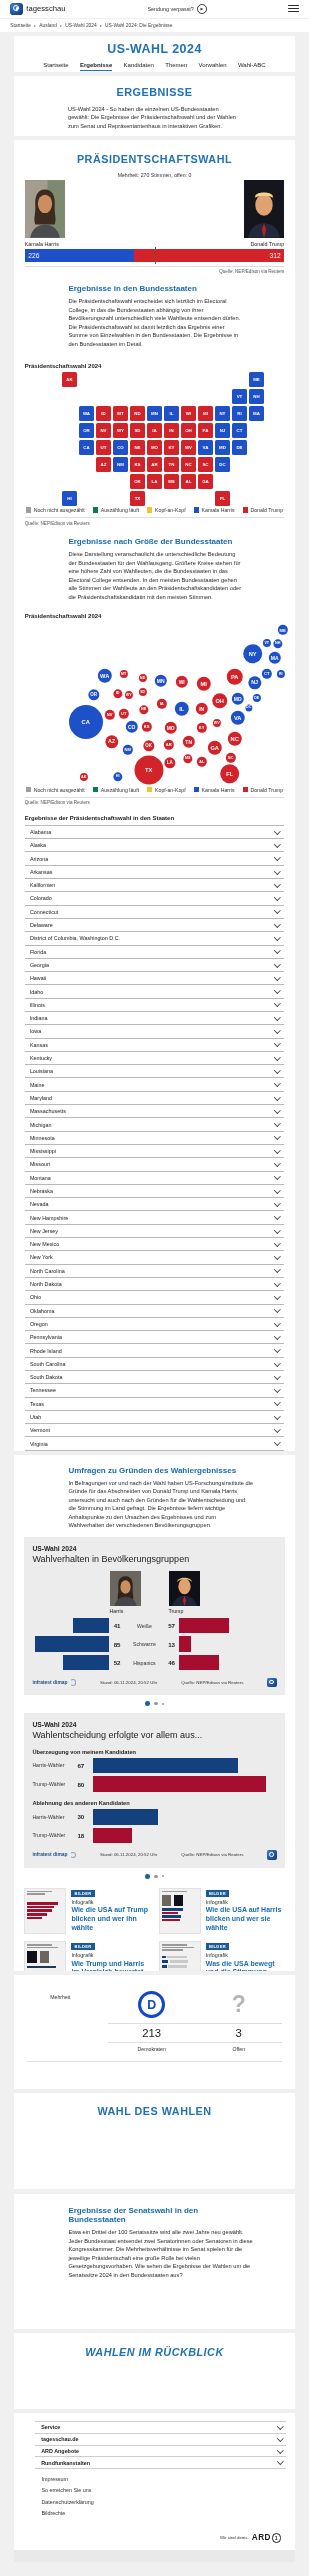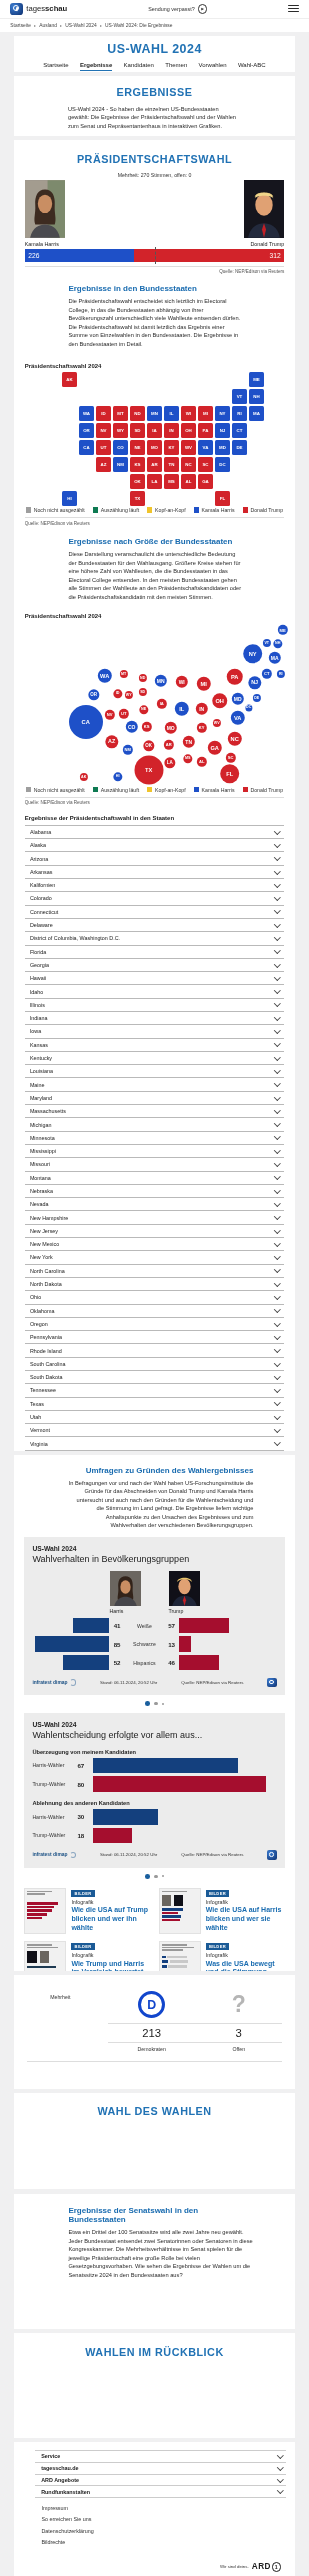--- a/index.html
+++ b/index.html
@@ -3,21 +3,21 @@
 <meta charset="utf-8">
 <style>
   html,body{margin:0;padding:0;}
   body{width:309px;height:2586px;background:#f0f0f1;font-family:"Liberation Sans",sans-serif;color:#222;overflow:hidden;position:relative;}
   .topbar{height:18.5px;background:#fff;display:flex;align-items:center;padding:0 10.3px;box-sizing:border-box;border-bottom:0.5px solid #eee;}
   .brand{display:flex;align-items:center;gap:3.6px;}
   .ts-logo{width:12.4px;height:12.4px;border-radius:3.1px;background:radial-gradient(circle at 30% 30%,#3d7fd4,#0d2f6e);position:relative;flex:0 0 auto;}
   .ts-logo::after{content:"";position:absolute;left:2.6px;top:2.6px;width:6.2px;height:6.2px;border:1px solid #fff;border-radius:50%;box-sizing:border-box;}
   .ts-logo::before{content:"";position:absolute;left:5.7px;top:4.1px;width:1.5px;height:3.6px;background:#fff;z-index:2;transform:rotate(18deg);}
   .brand-name{font-size:7.7px;color:#1d1d1d;}
-  .brand-name b{font-weight:bold;}
+  .brand-name b{font-weight:normal;}
   .topbar-mid{flex:1;display:flex;justify-content:center;align-items:center;gap:3.1px;font-size:5.4px;color:#333;}
   .play-ic{width:7.7px;height:7.7px;border:0.7px solid #333;border-radius:50%;display:inline-flex;align-items:center;justify-content:center;font-size:3.6px;color:#333;}
   .burger{width:10.3px;height:7.2px;display:flex;flex-direction:column;justify-content:space-between;cursor:pointer;}
   .burger span{height:1.2px;background:#2b2b2b;border-radius:0.5px;}
   .crumbs{height:13.4px;background:#fff;display:flex;align-items:center;gap:3.1px;padding:0 10.3px;font-size:4.9px;color:#444;box-sizing:border-box;}
   .crumbs .sep{color:#888;font-size:4.1px;}
   .crumbs span[data-name="breadcrumb-item"]{cursor:pointer;}
   .card{background:#fff;margin:4.1px 14.4px 0;box-sizing:border-box;position:relative;overflow:hidden;}
   .card:first-of-type{margin-top:3.1px;}
   .sec-title{color:#2172b4;text-align:center;font-size:12.4px;letter-spacing:0.5px;font-weight:bold;}
@@ -521,21 +521,21 @@
       </div>
       <div class="acc-row" data-name="state-accordion-row">
         <span data-name="state-name">Virginia</span>
         <span class="chev" data-name="chevron-down-icon"></span>
       </div>
       <div class="acc-row" data-name="state-accordion-row"></div>
     </div>
 </div>
 
 <div class="card" style="height:516px;padding-top:10.3px;" data-name="umfragen-card">
-  <div style="margin:0 54px;width:185px;text-align:right;">
+  <div style="margin:0 54px;width:185px;">
     <div class="h-blue" data-name="umfragen-heading">Umfragen zu Gründen des Wahlergebnisses</div>
     <p style="font-size:5.7px;line-height:1.5;margin:0;color:#2b2b2b;" data-name="umfragen-text">In Befragungen vor und nach der Wahl haben US-Forschungsinstitute die Gründe für das Abschneiden von Donald Trump und Kamala Harris untersucht und auch nach den Gründen für die Wahlentscheidung und die Stimmung im Land gefragt. Die Ergebnisse liefern wichtige Anhaltspunkte zu den Ursachen des Ergebnisses und zum Wahlverhalten der verschiedenen Bevölkerungsgruppen.</p>
   </div>
 
   <div class="chart-card" data-name="demographics-chart">
     <div class="kicker" data-name="chart1-kicker">US-Wahl 2024</div>
     <div class="chart-title" data-name="chart1-title">Wahlverhalten in Bevölkerungsgruppen</div>
     <div class="ph-row">
       <div class="ph-col">
           <div class="pimg" data-name="harris-thumb-photo"><svg width="31" height="35" viewBox="0 0 60 68">
@@ -765,21 +765,21 @@
   <div class="sec-title" style="font-size:10.8px;" data-name="senate-title">WAHL DES WAHLEN</div>
 </div>
 
 <div class="card" style="height:135px;padding-top:12.4px;" data-name="senate-results-card">
   <div style="margin:0 54px;width:185px;">
     <div class="h-blue" data-name="senate-heading">Ergebnisse der Senatswahl in den Bundesstaaten</div>
     <p style="font-size:5.7px;line-height:1.5;margin:0;color:#2b2b2b;" data-name="senate-text">Etwa ein Drittel der 100 Senatssitze wird alle zwei Jahre neu gewählt. Jeder Bundesstaat entsendet zwei Senatorinnen oder Senatoren in diese Kongresskammer. Die Mehrheitsverhältnisse im Senat spielen für die jeweilige Präsidentschaft eine große Rolle bei vielen Gesetzgebungsvorhaben. Wie sehen die Ergebnisse der Wahlen um die Senatssitze 2024 in den Bundesstaaten aus?</p>
   </div>
 </div>
 
-<div class="card" style="height:105px;padding-top:13.4px;" data-name="rueckblick-card">
+<div class="card" style="height:76px;padding-top:13.4px;font-style:italic;" data-name="rueckblick-card">
   <div class="sec-title" style="font-size:10.8px;" data-name="rueckblick-title">WAHLEN IM RÜCKBLICK</div>
 </div>
 
 <div class="card" style="height:137px;" data-name="footer-card">
   <div class="f-acc" id="fAcc" data-name="footer-accordion">
       <div class="f-row" data-name="footer-accordion-row">
         <span>Service</span>
         <span class="chev" data-name="chevron-down-icon"></span>
       </div>
       <div class="f-row" data-name="footer-accordion-row">

